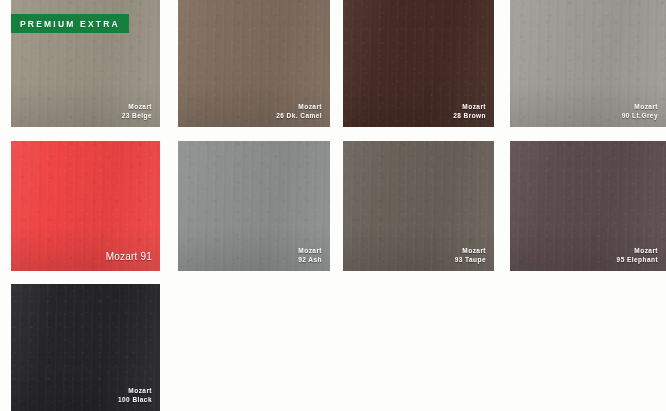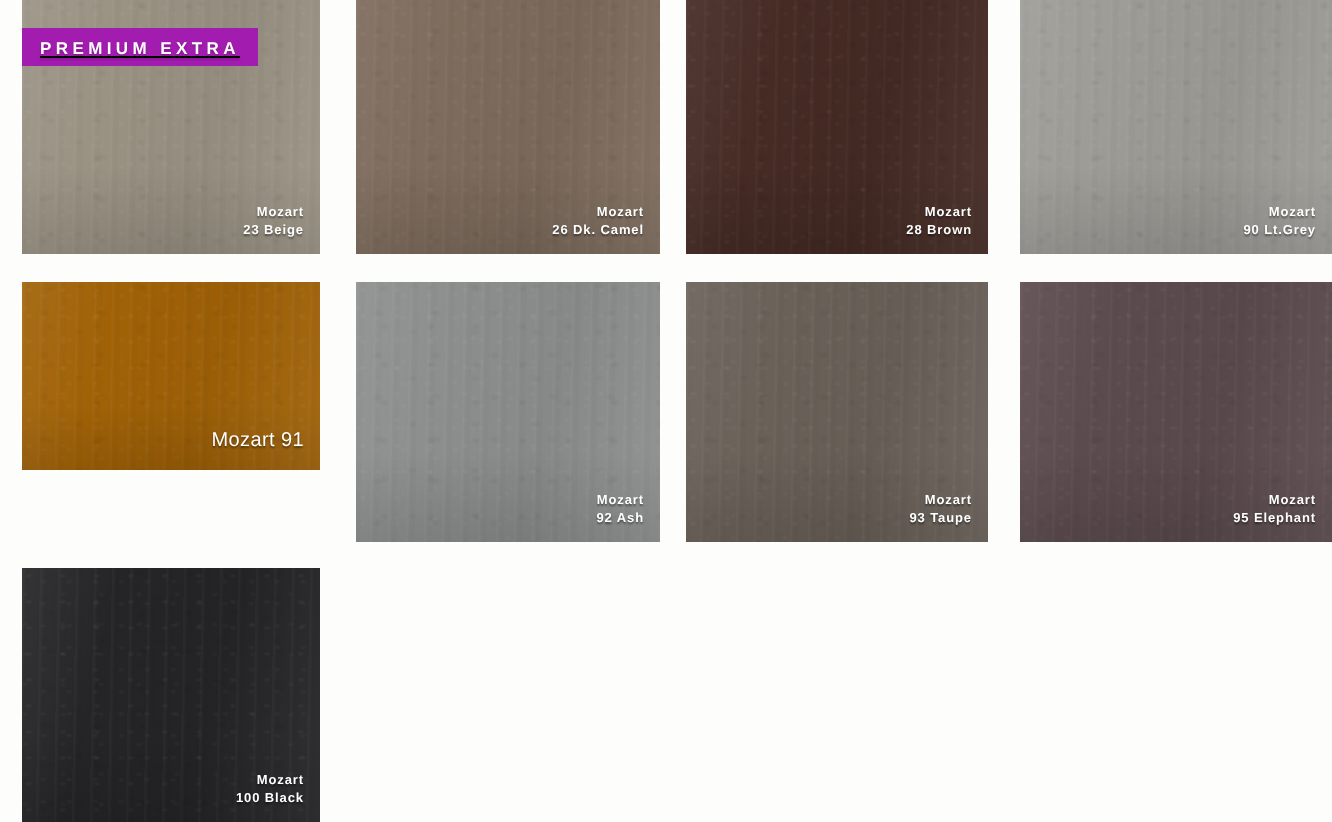--- a/index.html
+++ b/index.html
@@ -90,23 +90,22 @@
   }
 
   .badge {
     position: absolute;
     left: 11px;
     top: 14px;
     height: 19px;
     padding: 0 9px;
     display: flex;
     align-items: center;
-    background: #a21caf;
+    background: #15803d;
     z-index: 5;
-    text-decoration: underline;
   }
   .badge span {
     font-size: 8.5px;
     font-weight: bold;
     letter-spacing: 2.2px;
     color: #ffffff;
     white-space: nowrap;
     text-shadow: 0 1px 1px rgba(0,0,0,0.18);
   }
 </style>
@@ -144,21 +143,21 @@
   </div>
     <div class="swatch" style="left: 510px; top: 0px; width: 156px; height: 127px; background: rgb(158, 156, 151);">
     <div class="grain"></div>
     <div class="streaks"></div>
     <div class="sheen"></div>
     <div class="label">
       <span class="brand">Mozart</span>
       <span class="variant">90 Lt.Grey</span>
     </div>
   </div>
-    <div class="swatch" style="left: 11px; top: 141px; width: 149px; height: 94px; background: #a16207;">
+    <div class="swatch" style="left: 11px; top: 141px; width: 149px; height: 130px; background: #ef4444;">
     <div class="grain"></div>
     <div class="streaks"></div>
     <div class="sheen"></div>
     <div class="label single">
       <span class="brand">Mozart 91</span>
 
     </div>
   </div>
     <div class="swatch" style="left: 178px; top: 141px; width: 152px; height: 130px; background: rgb(141, 142, 142);">
     <div class="grain"></div>

